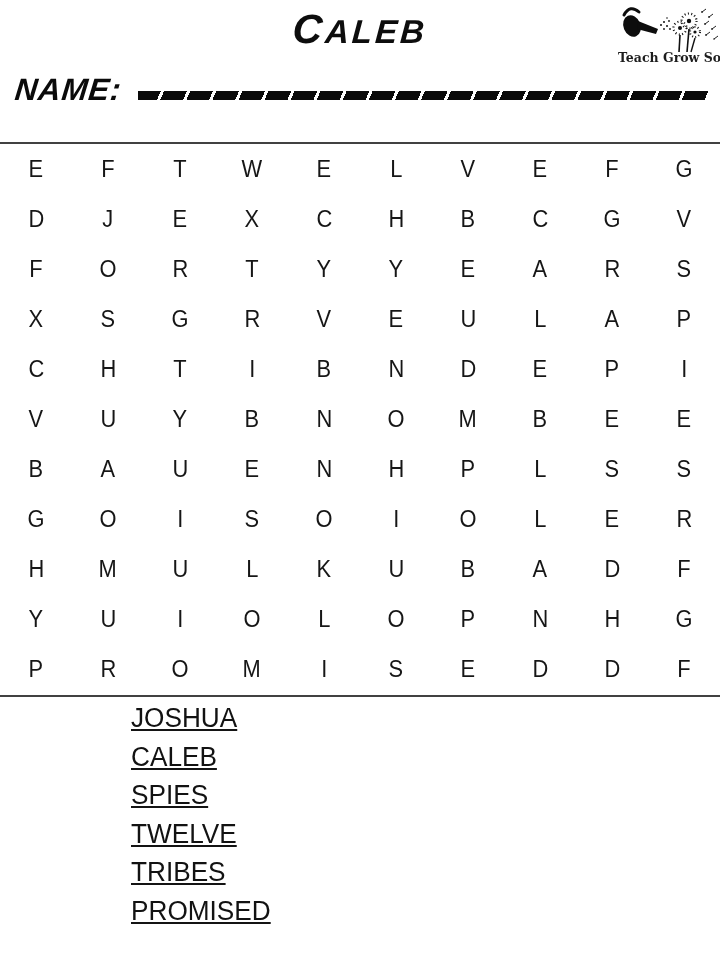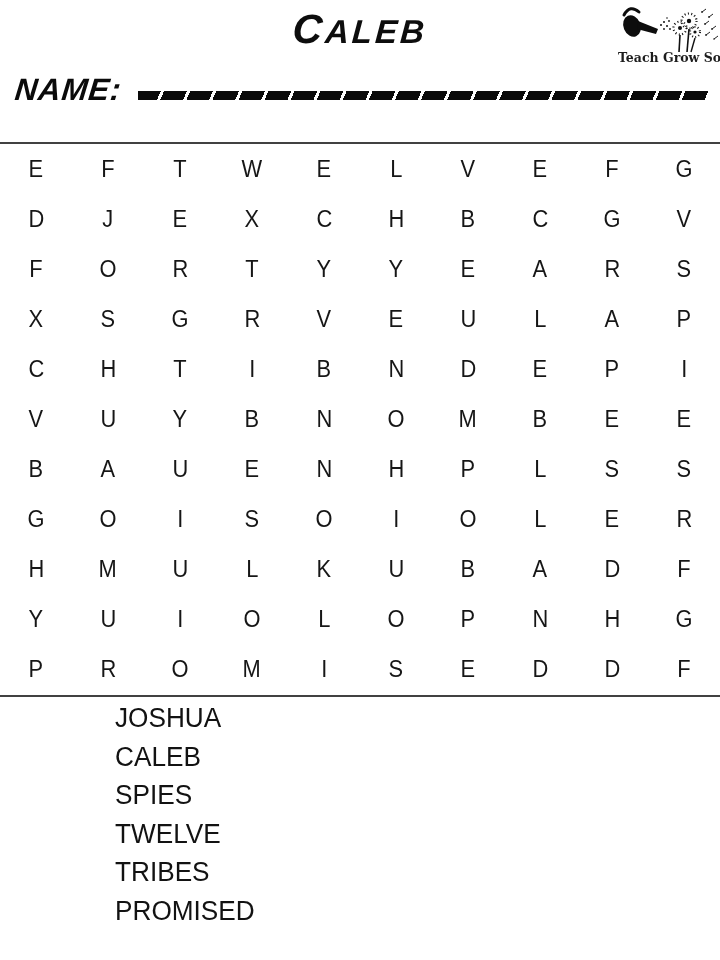--- a/index.html
+++ b/index.html
@@ -87,22 +87,23 @@
     font-size:23px;
     font-weight:400;
     color:#161616;
     transform:scaleX(.95);
     line-height:1;
   }
 
   
   .words{
     position:absolute;
-    top:699px;left:0;right:0;
+    top:699px;left:16px;right:0;
     display:flex;
+    text-decoration:underline;
   }
   .word-list{
     list-style:none;
     margin:0;padding:0;
     font-size:27px;
     line-height:38.6px;
     color:#121212;
   }
   .word-list li{transform:scaleX(.97);transform-origin:left;}
   #words-left{margin-left:115px;width:268px;}

